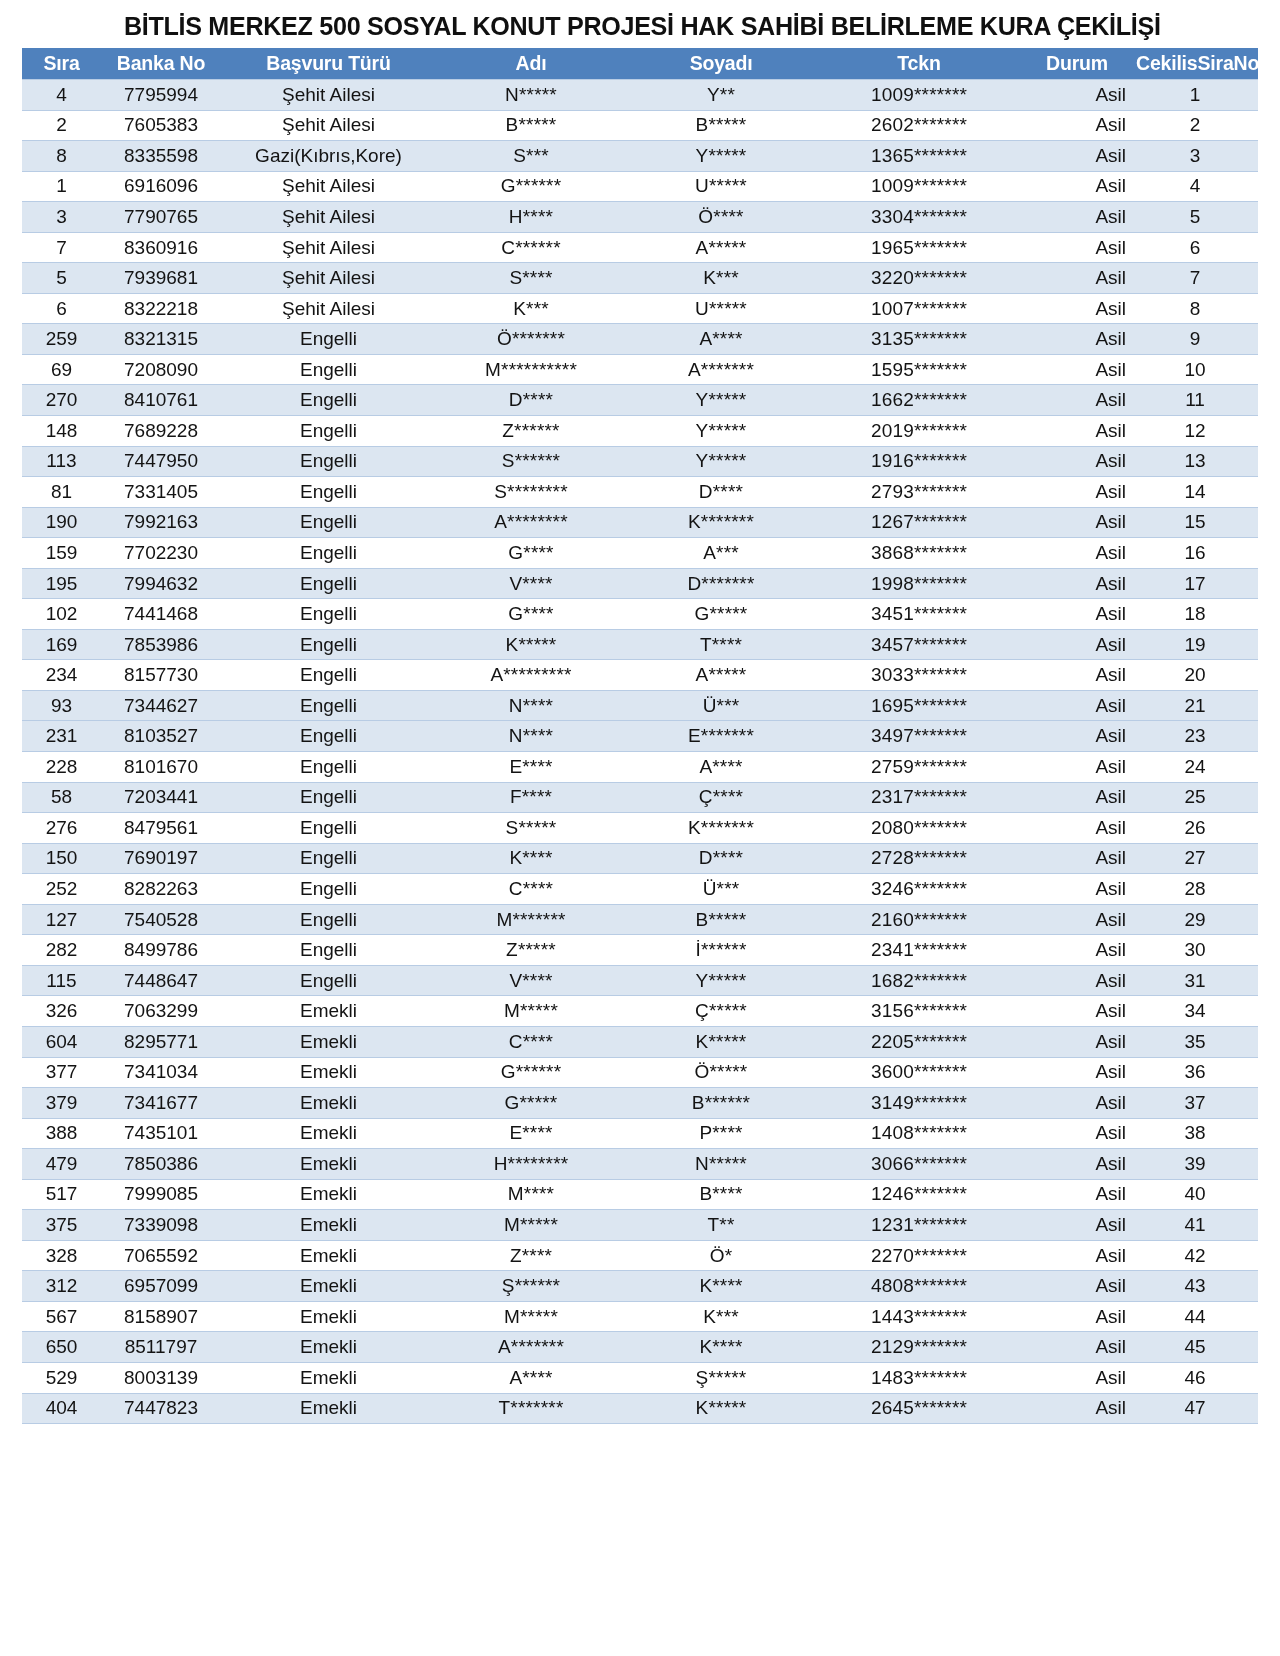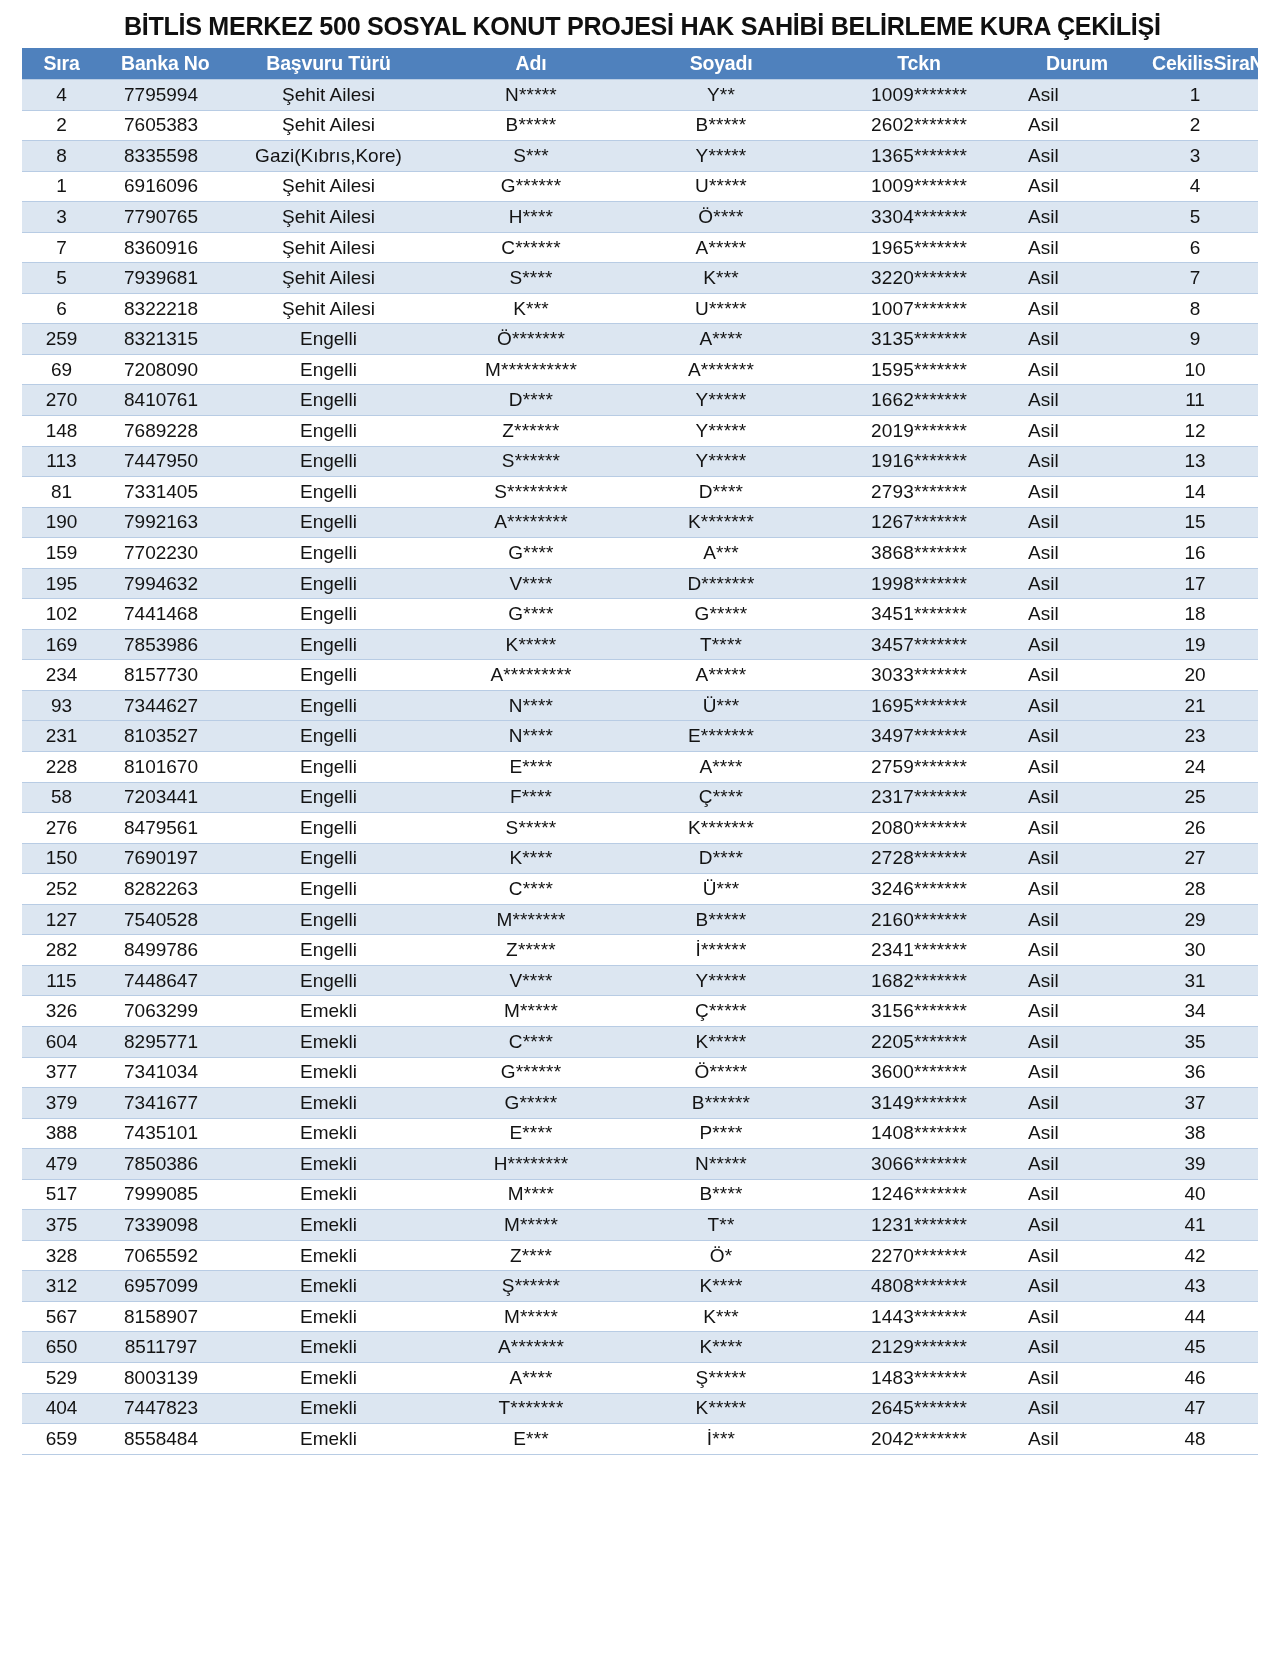--- a/index.html
+++ b/index.html
@@ -63,21 +63,21 @@
   table.kura col.c-durum      { width: 110px; }
   table.kura col.c-cekilis    { width: 126px; }
 
   thead th {
     background: #4f81bd;
     color: #ffffff;
     font-weight: bold;
     font-size: 19.5px;
     height: 31px;
     line-height: 31px;
-    padding: 0 20px;
+    padding: 0 4px;
     text-align: center;
     border: none;
     white-space: nowrap;
     letter-spacing: -0.2px;
   }
   thead tr { border-bottom: 1px solid #ffffff; }
 
   tbody td {
     height: 30.55px;
     padding: 0 6px;
@@ -91,21 +91,21 @@
   }
   tbody tr.odd td  { background: #dce6f1; }
   tbody tr.even td { background: #ffffff; }
 
   td.col-sira    { text-align: center; }
   td.col-banka   { text-align: center; }
   td.col-tur     { text-align: center; }
   td.col-ad      { text-align: center; }
   td.col-soyad   { text-align: center; }
   td.col-tckn    { text-align: center; }
-  td.col-durum   { text-align: left; }
+  td.col-durum   { text-align: right; }
   td.col-cekilis { text-align: center; }
 
   .mask { letter-spacing: 0.2px; }
 </style>
 </head>
 <body>
 
 <div id="page">
 
   <div class="title-wrap">
@@ -570,27 +570,17 @@
           <tr class="odd">
             <td class="col-sira"><span>404</span></td>
             <td class="col-banka"><span>7447823</span></td>
             <td class="col-tur"><span>Emekli</span></td>
             <td class="col-ad"><span class="mask">T*******</span></td>
             <td class="col-soyad"><span class="mask">K*****</span></td>
             <td class="col-tckn"><span class="mask">2645*******</span></td>
             <td class="col-durum"><span>Asil</span></td>
             <td class="col-cekilis"><span>47</span></td>
           </tr>
-          <tr class="even">
-            <td class="col-sira"><span>659</span></td>
-            <td class="col-banka"><span>8558484</span></td>
-            <td class="col-tur"><span>Emekli</span></td>
-            <td class="col-ad"><span class="mask">E***</span></td>
-            <td class="col-soyad"><span class="mask">İ***</span></td>
-            <td class="col-tckn"><span class="mask">2042*******</span></td>
-            <td class="col-durum"><span>Asil</span></td>
-            <td class="col-cekilis"><span>48</span></td>
-          </tr>
         </tbody>
     </table>
   </div>
 
 </div>
 
 </body></html>

